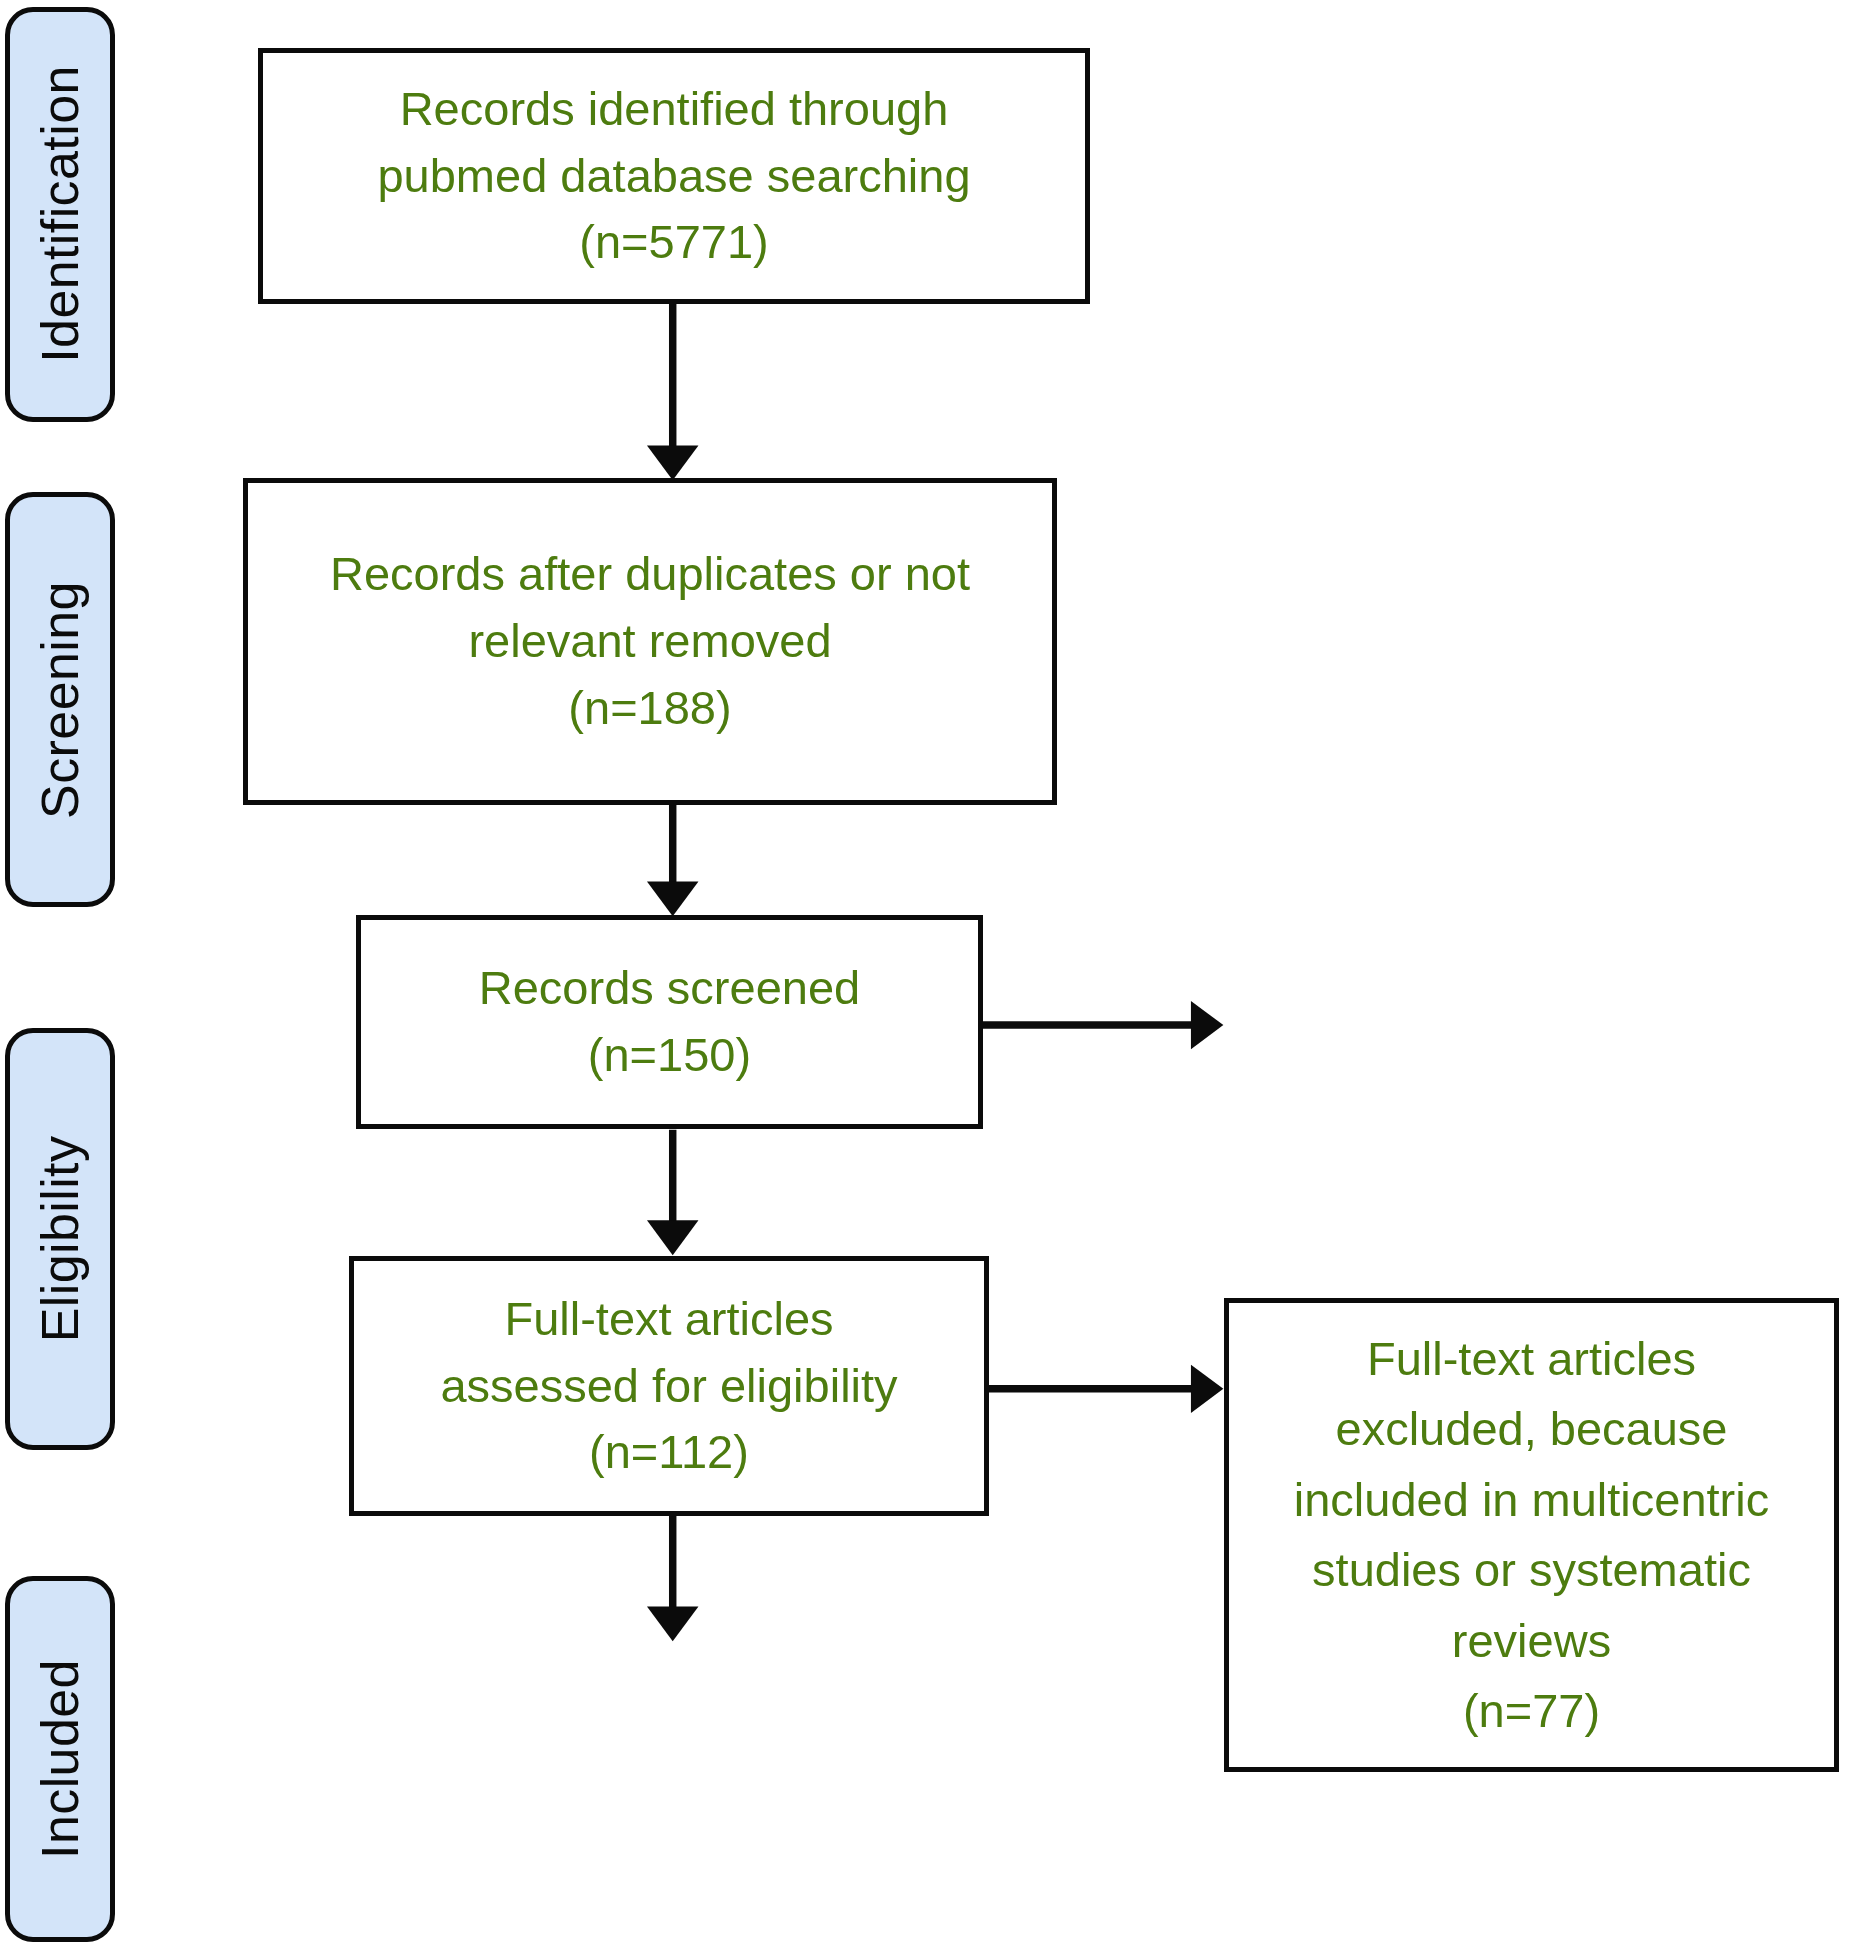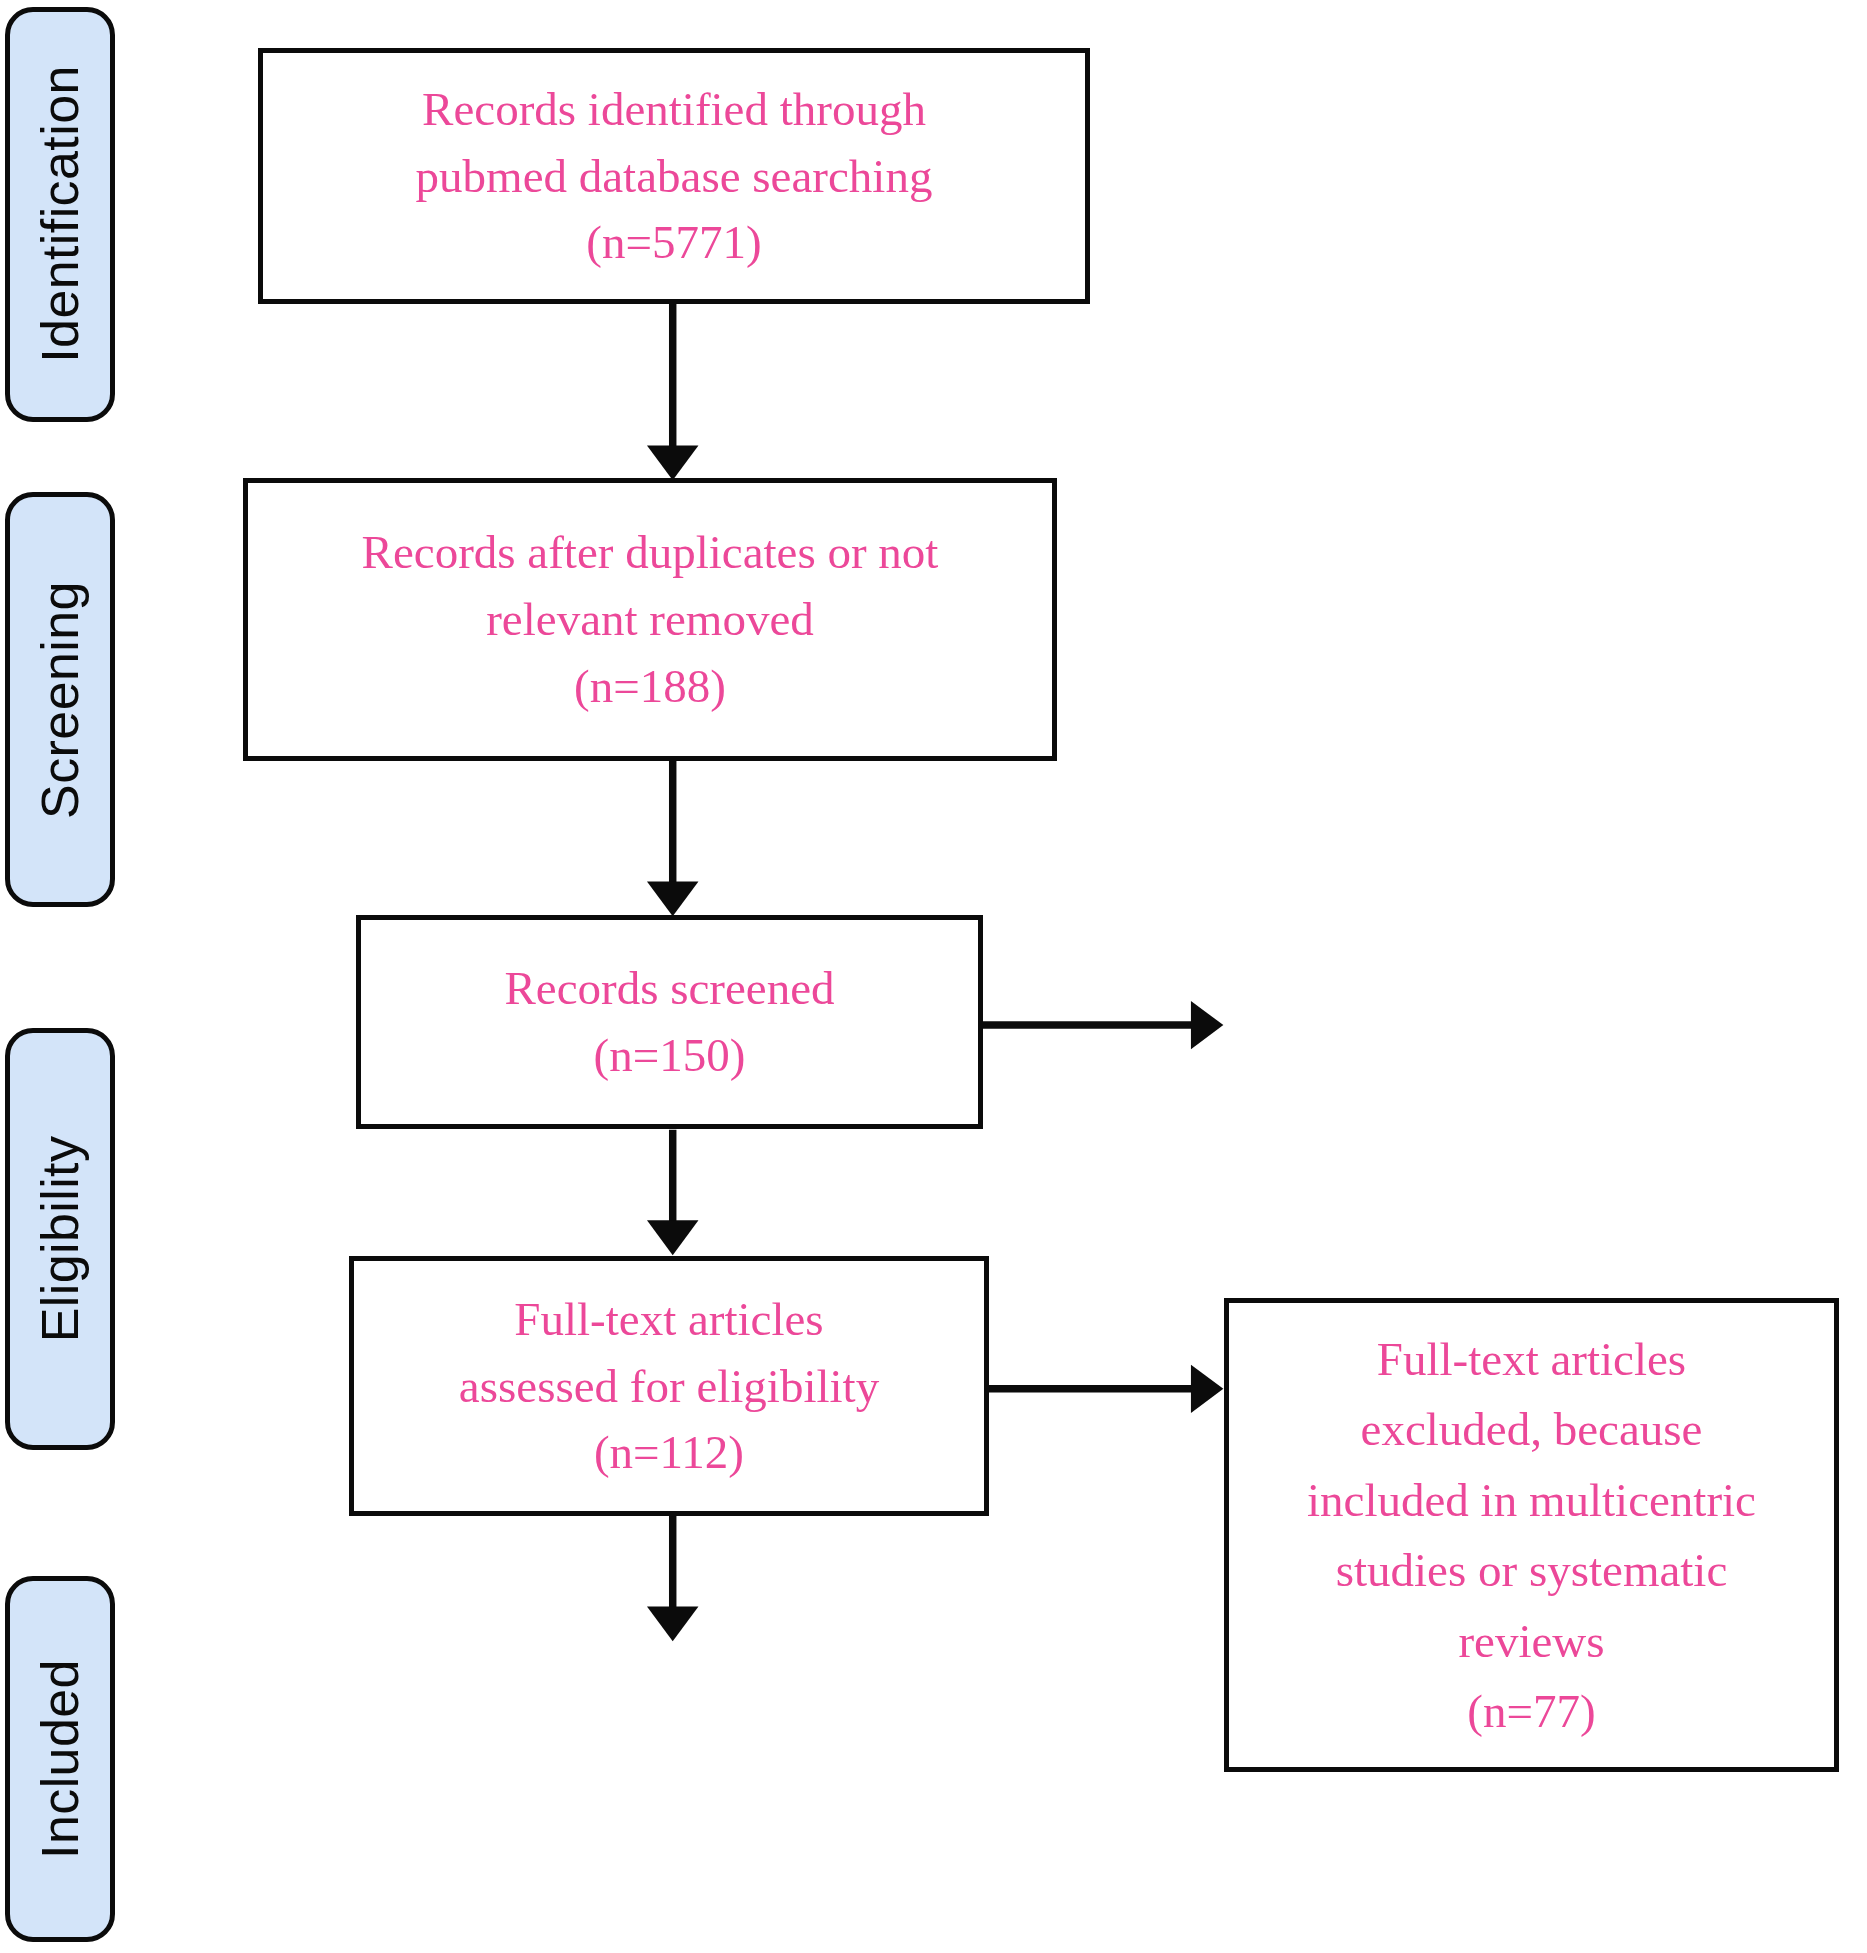--- a/index.html
+++ b/index.html
@@ -51,24 +51,24 @@
     position: absolute;
     box-sizing: border-box;
     background: #ffffff;
     border: 5px solid #0b0b0b;
     display: flex;
     align-items: center;
     justify-content: center;
     padding: 8.3px 15px;
   }
   .flow-box-text {
-    font-family: Liberation Serif, serif;
+    font-family: Liberation Sans, sans-serif;
     font-size: 47px;
     line-height: 1.42;
-    color: #ec4899;
+    color: #4d7c0f;
     text-align: center;
     white-space: pre-line;
   }
   .flow-box.wide-text .flow-box-text {
     line-height: 1.50;
   }
 </style>
 </head>
 <body>
 
@@ -127,21 +127,21 @@
   <div class="stage-pill" style="left:5px; top:1576px; width:110px; height:366px;">
     <span class="stage-pill-label">Included</span>
   </div>
 
   <div class="flow-box" style="left:258px; top:48px; width:832px; height:256px;">
     <span class="flow-box-text">Records identified through
 pubmed database searching
 (n=5771)</span>
   </div>
 
-  <div class="flow-box" style="left:243px; top:478px; width:814px; height:283px;">
+  <div class="flow-box" style="left:243px; top:478px; width:814px; height:327px;">
     <span class="flow-box-text">Records after duplicates or not
 relevant removed
 (n=188)</span>
   </div>
 
   <div class="flow-box" style="left:356px; top:915px; width:627px; height:214px;">
     <span class="flow-box-text">Records screened
 (n=150)</span>
   </div>
 

